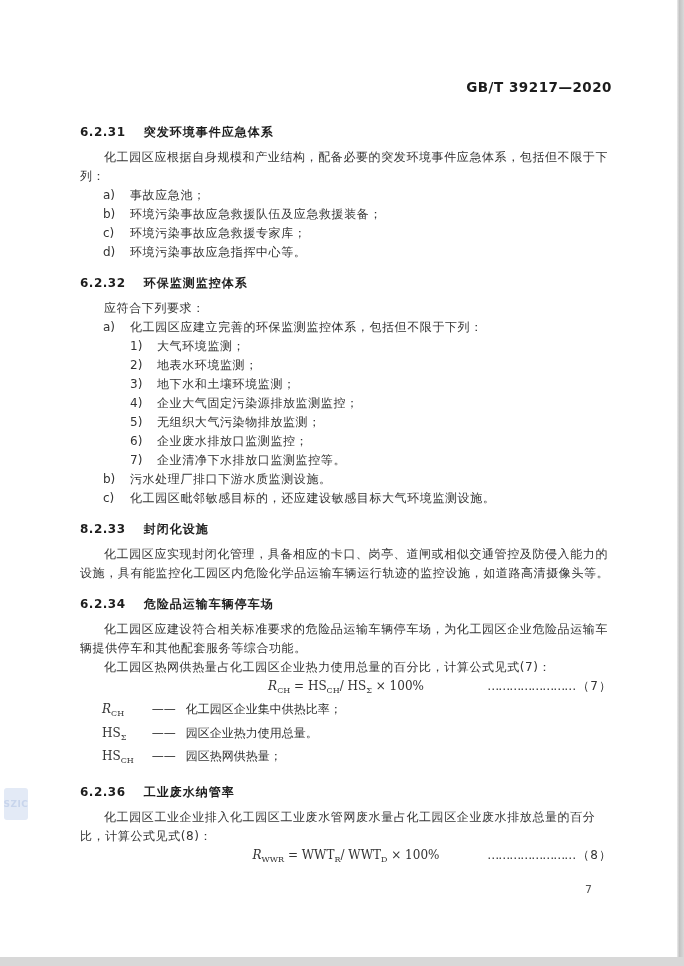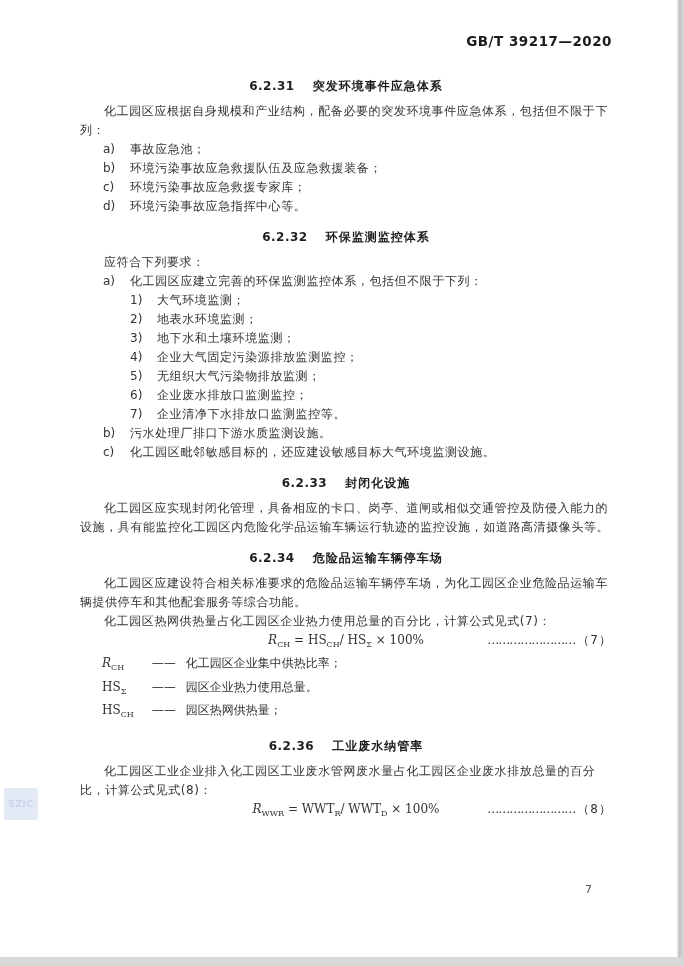--- a/index.html
+++ b/index.html
@@ -22,32 +22,32 @@
   }
   .edge-bottom {
     position:absolute; bottom:0; left:0; width:684px; height:9px;
     background:#d8d8d8;
   }
   .content {
     position:absolute; left:80px; top:0; width:532px;
     font-size:12px; line-height:19px;
   }
   .doc-header {
-    padding-top:32px;
+    padding-top:78px;
     text-align:right;
     font-weight:bold;
     font-size:13.5px;
     color:#1c1c1c;
     letter-spacing:0.5px;
     font-family:"DejaVu Sans", sans-serif;
   }
   h3.sec-head {
     margin:12px 0 7px 0;
     font-size:12px; line-height:18px;
-    font-weight:bold; color:#1e1e1e;text-align:center;
+    font-weight:bold; color:#1e1e1e;
   }
   h3.first { margin-top:26px; }
   .sec-num { margin-right:14px; letter-spacing:0.5px; }
   .sec-title { letter-spacing:1px; }
   p.para {
     margin:0; text-indent:2em;
     letter-spacing:0.6px;
   }
   .li { display:flex; margin-left:23px; }
   .li-label { width:27px; flex-shrink:0; }
@@ -72,21 +72,21 @@
     font-family:"DejaVu Serif", serif;
   }
   .def-sym i { font-style:italic; }
   .def-dash { margin-right:6px; }
   .page-number {
     position:absolute; left:585px; top:883px;
     font-size:11px; color:#555555;
   }
   .watermark {
     position:absolute; left:4px; top:788px;
-    width:34px; height:32px;
+    width:24px; height:32px;
     background:#e3eaf6;
     border-radius:3px;
     display:flex; align-items:center; justify-content:center;
     font-size:9px; font-weight:bold; color:#c8d5ec;
     letter-spacing:0.5px;
   }
 </style>
 </head>
 <body>
 
@@ -165,21 +165,21 @@
         <span class="li-text">污水处理厂排口下游水质监测设施。</span>
       </div>
       <div class="li">
         <span class="li-label">c)</span>
         <span class="li-text">化工园区毗邻敏感目标的，还应建设敏感目标大气环境监测设施。</span>
       </div>
     </section>
 
     <section>
       <h3 class="sec-head">
-        <span class="sec-num">6.2.33</span>
+        <span class="sec-num">8.2.33</span>
         <span class="sec-title">封闭化设施</span>
       </h3>
       <p class="para">化工园区应实现封闭化管理，具备相应的卡口、岗亭、道闸或相似交通管控及防侵入能力的设施，具有能监控化工园区内危险化学品运输车辆运行轨迹的监控设施，如道路高清摄像头等。</p>
     </section>
 
     <section>
       <h3 class="sec-head">
         <span class="sec-num">6.2.34</span>
         <span class="sec-title">危险品运输车辆停车场</span>
       </h3>

